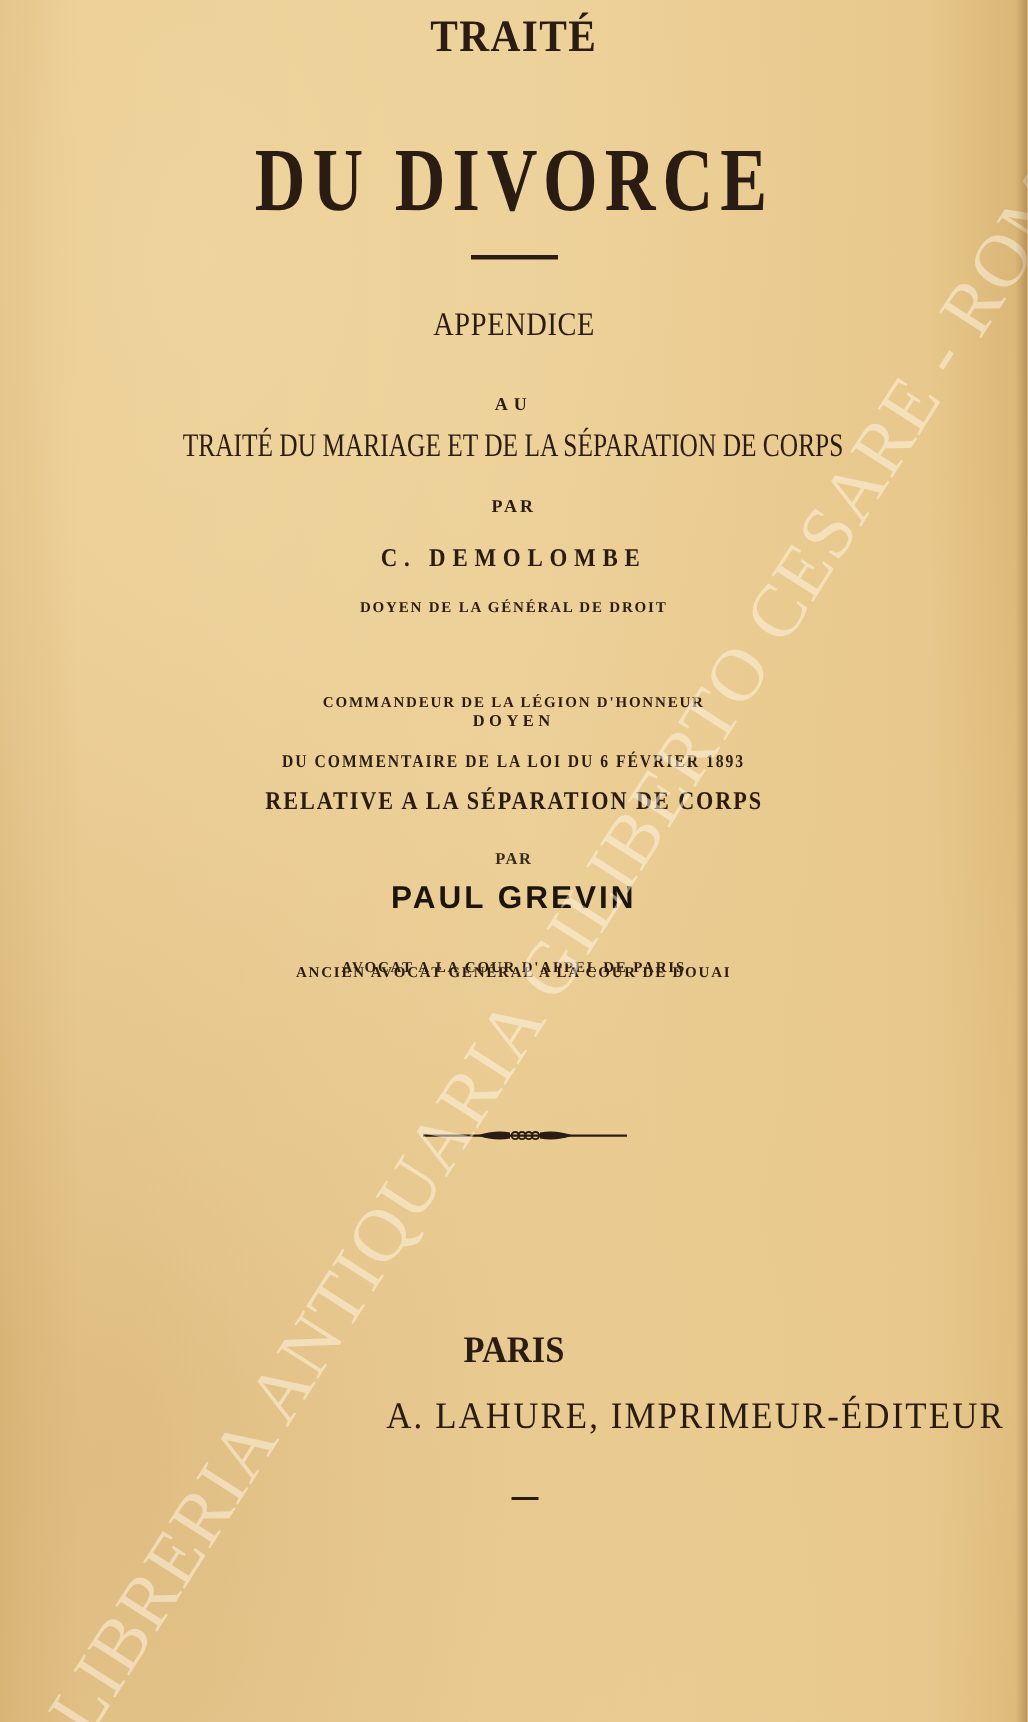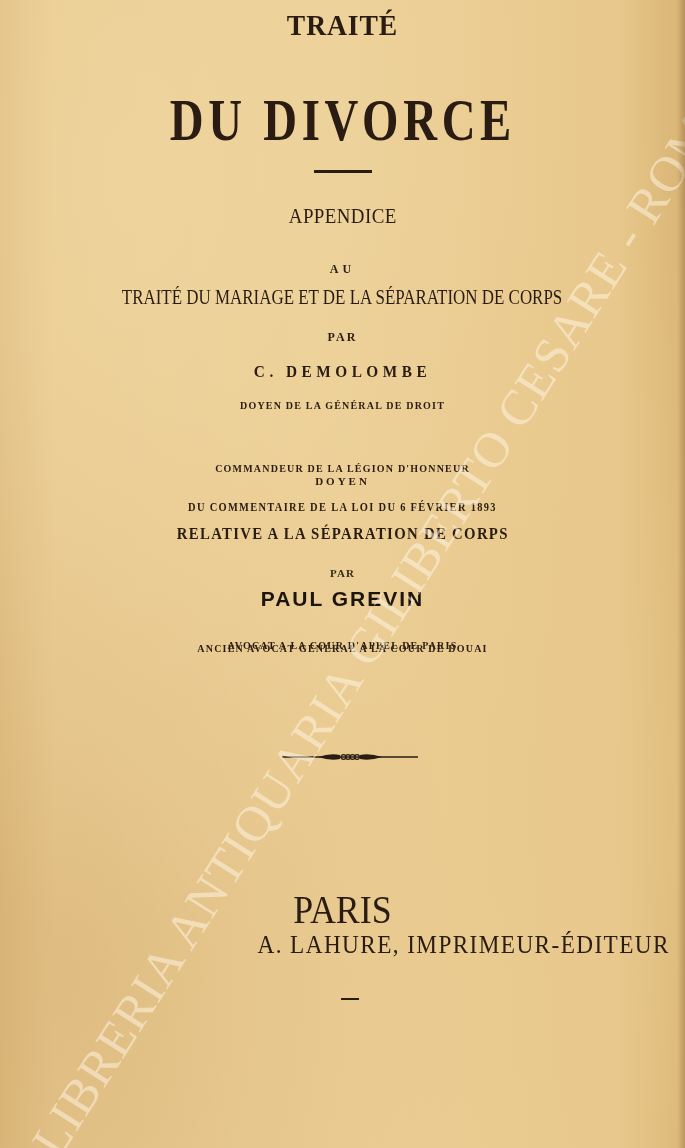--- a/index.html
+++ b/index.html
@@ -45,21 +45,21 @@
     .t13 { top: 524px; font-size: 17px; font-weight: bold; letter-spacing: 1.5px; }
     .t13 .condensed { transform: scaleX(0.87); }
 
     .t14 { top: 567px; font-size: 11px; font-weight: bold; letter-spacing: 1px; color: #3a2a1a; }
     .t15 { top: 587px; font-size: 21px; font-weight: bold; letter-spacing: 2px; font-family: "Liberation Sans", "DejaVu Sans", sans-serif; color: #1c140e; }
     .t16 { top: 623px; margin-top: 20px; }
     .t17 { top: 640px; }
 
     .ornament { position: absolute; top: 750px; left: 282px; width: 136px; height: 14px; }
 
-    .t18 { top: 887px; font-size: 39px; font-weight: normal; }
+    .t18 { top: 887px; font-size: 25px; font-weight: bold; }
     .t18 .condensed { transform: scaleX(0.92); }
     .t19 { top: 931px; font-size: 25px; letter-spacing: 1.5px; text-align: right; }
     .t19 .condensed { transform: scaleX(0.93); }
     .t20 { top: 967px; font-size: 14px; letter-spacing: 2px; }
     .rule2 { position: absolute; top: 998px; left: 341px; width: 18px; height: 2px; background: #2a1c12; }
     .watermark-wrap { position: absolute; left: 20px; top: 1135px; width: 0; height: 0; }
     .watermark2 {
       position: absolute; left: 0; top: 0; white-space: nowrap;
       transform: rotate(-57.5deg); transform-origin: left top;
       font-size: 50px; letter-spacing: 1px; color: rgba(255,248,232,0.5);

